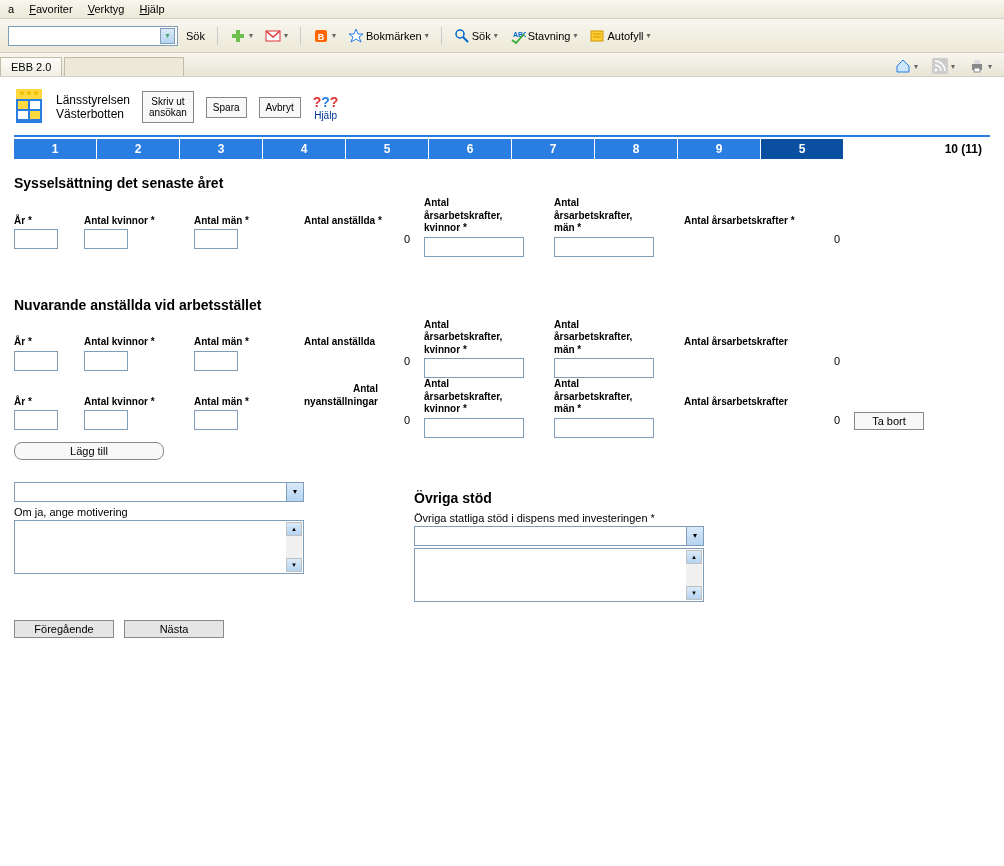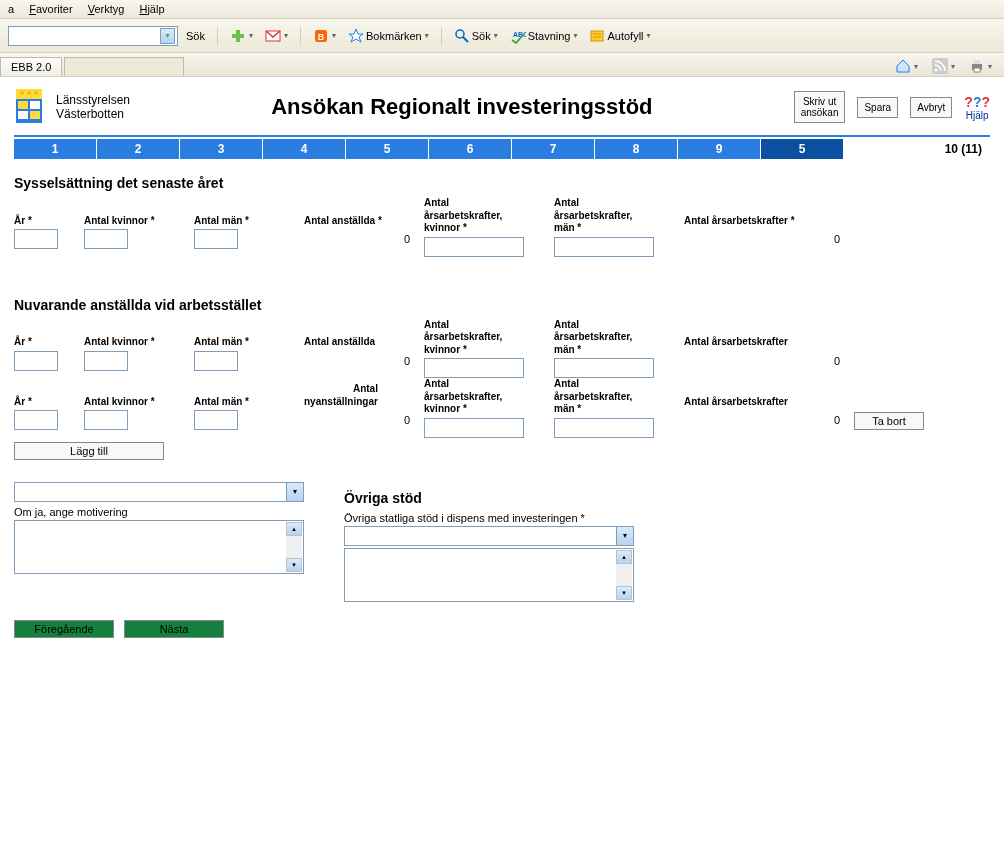--- a/index.html
+++ b/index.html
@@ -34,31 +34,31 @@
 .step-counter { margin-left: auto; font-weight: bold; font-size: 12px; padding-right: 8px; }
 .section-head { font-size: 14px; font-weight: bold; margin: 16px 0 6px 0; }
 .field-row { display: flex; gap: 10px; align-items: flex-start; }
 .field-col { display: flex; flex-direction: column; }
 .field-label { font-size: 10px; font-weight: bold; line-height: 1.25; min-height: 30px; display:flex; align-items:flex-end; }
 .field-label.single { min-height: 30px; align-items:flex-end; }
 .field-input { width: 44px; height: 20px; border: 1px solid #7f9db9; background: #fff; margin-top: 2px; padding: 2px; font-size: 11px; }
 .field-input.w100 { width: 100px; }
 .field-value { height: 20px; margin-top: 2px; text-align: right; font-size: 11px; padding-right: 4px; display:flex; align-items:center; justify-content:flex-end; }
 .small-btn { font-size: 11px; padding: 2px 10px; border: 1px solid #888; background: #f8f8f8; cursor: pointer; margin-top: 4px; }
-.wide-btn { width: 150px; text-align: center; }
+.wide-btn { width: 150px; text-align: center; border-radius: 8px; }
 .two-col { display: flex; gap: 40px; margin-top: 20px; }
 .col-half { flex: 0 0 290px; }
 .sub-label { font-size: 11px; margin-top: 4px; display:block; }
 .select-box { width: 100%; height: 20px; border: 1px solid #7f9db9; background: #fff; margin-top: 2px; display: flex; align-items: center; justify-content: flex-end; }
 .select-box .dd { width: 17px; height: 18px; background: linear-gradient(#dbeaf9, #b5d3f0); border-left: 1px solid #7f9db9; display:flex; align-items:center; justify-content:center; font-size:8px; }
 .textarea-box { width: 100%; height: 54px; border: 1px solid #7f9db9; background: #fff; margin-top: 2px; position: relative; }
 .textarea-box .scroll { position: absolute; right: 1px; top: 1px; bottom: 1px; width: 16px; background: #f0f0f0; display:flex; flex-direction:column; justify-content:space-between; }
 .textarea-box .scroll div { height: 14px; background: linear-gradient(#dbeaf9, #b5d3f0); border:1px solid #c0c0c0; font-size:7px; display:flex; align-items:center; justify-content:center; }
 .nav-row { margin-top: 18px; display: flex; gap: 10px; }
-.nav-btn { width: 100px; text-align: center; padding: 2px 0; border: 1px solid #888; background: #15803d; font-size: 11px; cursor: pointer; }
+.nav-btn { width: 100px; text-align: center; padding: 2px 0; border: 1px solid #888; background: #e5e5e5; font-size: 11px; cursor: pointer; }
 </style>
 </head>
 <body>
 
 <div class="menubar">
   <span>a</span>
   <span><u>F</u>avoriter</span>
   <span><u>V</u>erktyg</span>
   <span><u>H</u>jälp</span>
 </div>
@@ -167,21 +167,20 @@
       <rect x="2" y="12" width="26" height="24" rx="0" fill="#2a7de1"></rect>
       <rect x="4" y="14" width="10" height="8" fill="#ffd940"></rect>
         <rect x="16" y="14" width="10" height="8" fill="#fff"></rect>
       <rect x="4" y="24" width="10" height="8" fill="#fff"></rect>
         <rect x="16" y="24" width="10" height="8" fill="#ffd940"></rect>
     </svg>
     <div class="org-name">
       <div>Länsstyrelsen</div>
       <div>Västerbotten</div>
     </div>
-    <div class="page-title">Ansökan Regionalt investeringsstöd</div>
     <button class="action-btn" style="white-space:pre;">Skriv ut
 ansökan</button>
     <button class="action-btn">Spara</button>
     <button class="action-btn">Avbryt</button>
     <div class="help-link">
       <div class="help-q"><span style="color:#d33">?</span><span style="color:#2a7de1">?</span><span style="color:#d33">?</span></div>
       <div>Hjälp</div>
     </div>
   </div>
 
@@ -326,21 +325,21 @@
           <div class="dd">▾</div>
         </div>
       <span class="sub-label">Om ja, ange motivering</span>
       <div class="textarea-box">
         <div class="scroll">
             <div>▴</div>
             <div>▾</div>
           </div>
       </div>
     </div>
-    <div class="col-half" style="">
+    <div class="col-half" style="margin-left:70px;">
       <div class="section-head" style="margin-top:10px;">Övriga stöd</div>
       <span class="sub-label">Övriga statliga stöd i dispens med investeringen *</span>
       <div class="select-box">
           <div class="dd">▾</div>
         </div>
       <div class="textarea-box">
         <div class="scroll">
             <div>▴</div>
             <div>▾</div>
           </div>

